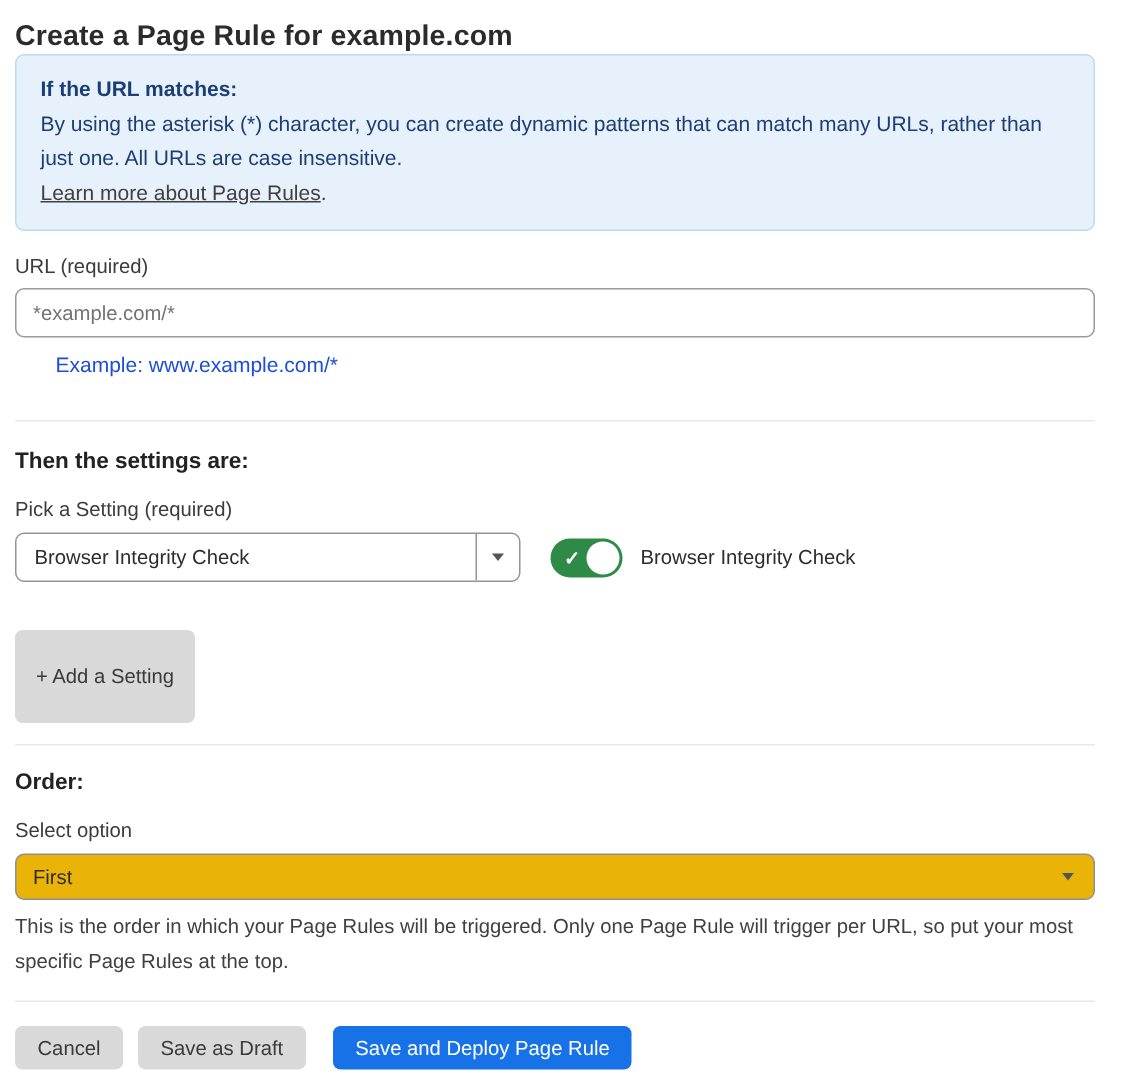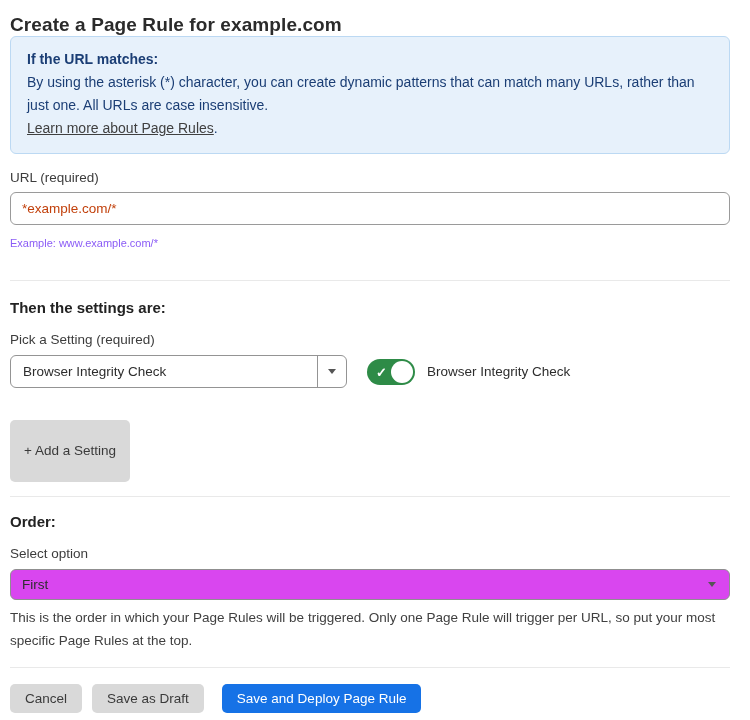--- a/index.html
+++ b/index.html
@@ -43,29 +43,30 @@
   }
   .text-input {
     margin-top: 7px;
     width: 100%;
     height: 33px;
     border: 1px solid #9a9a9a;
     border-radius: 6px;
     padding: 11px 11px;
     font-size: 13.5px;
     font-family: "Liberation Sans", sans-serif;
-    color: #c2410c;
+    color: #737373;
     background: #fff;
     outline: none;
   }
   .helper-text {
     margin-top: 7px;
-    font-size: 11px;
-    color: #8b5cf6;
+    font-size: 14px;
+    color: #1d4ed8;
     line-height: 23px;
+    margin-left: 27px;
   }
   .divider {
     border: none;
     border-top: 1px solid #e9e9e9;
     margin: 25px 0 18px 0;
   }
   .section-heading {
     font-size: 15px;
     font-weight: bold;
     color: #222;
@@ -159,21 +160,21 @@
     background: #1672e6;
     color: #ffffff;
   }
   .add-setting-btn { margin-top: 32px; padding: 24px 14px; }
   .select {
     margin-top: 8px;
     width: 100%;
     height: 31px;
     border: 1px solid #8f8f8f;
     border-radius: 6px;
-    background: #d946ef;
+    background: #eab308;
     display: flex;
     align-items: center;
     padding: 0 13px 0 11px;
     cursor: pointer;
   }
   .select-value {
     flex: 1;
     font-size: 13.5px;
     color: #2d2d2d;
   }

